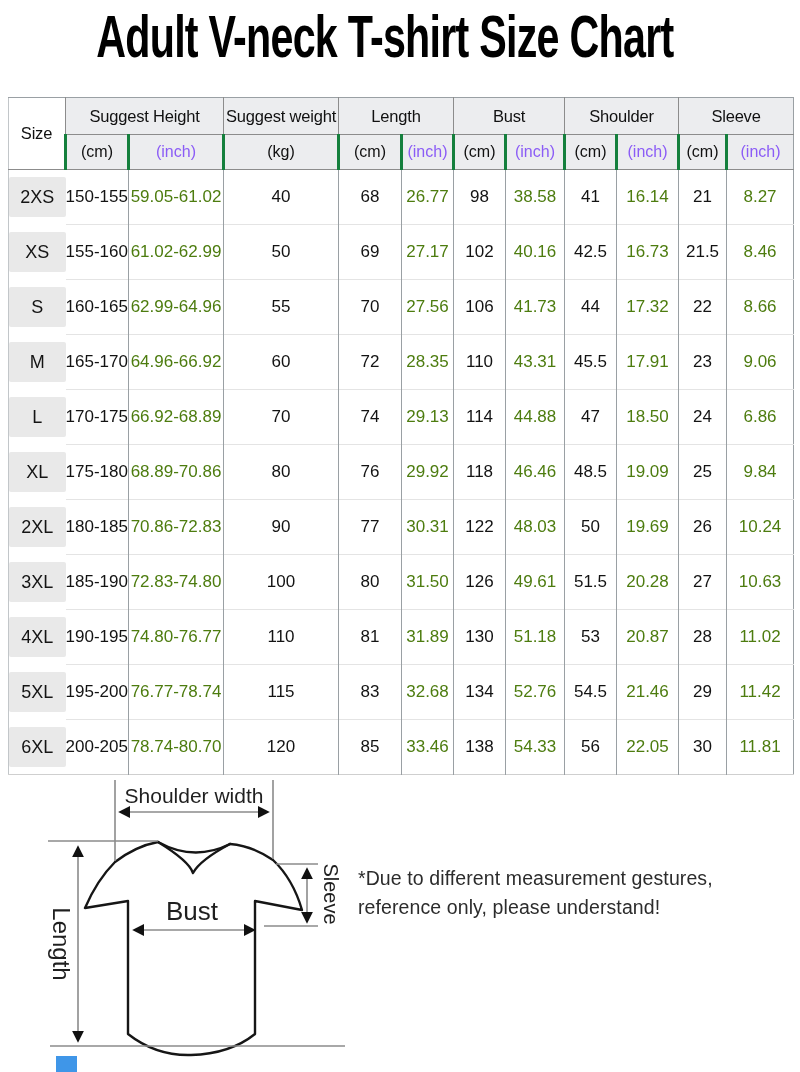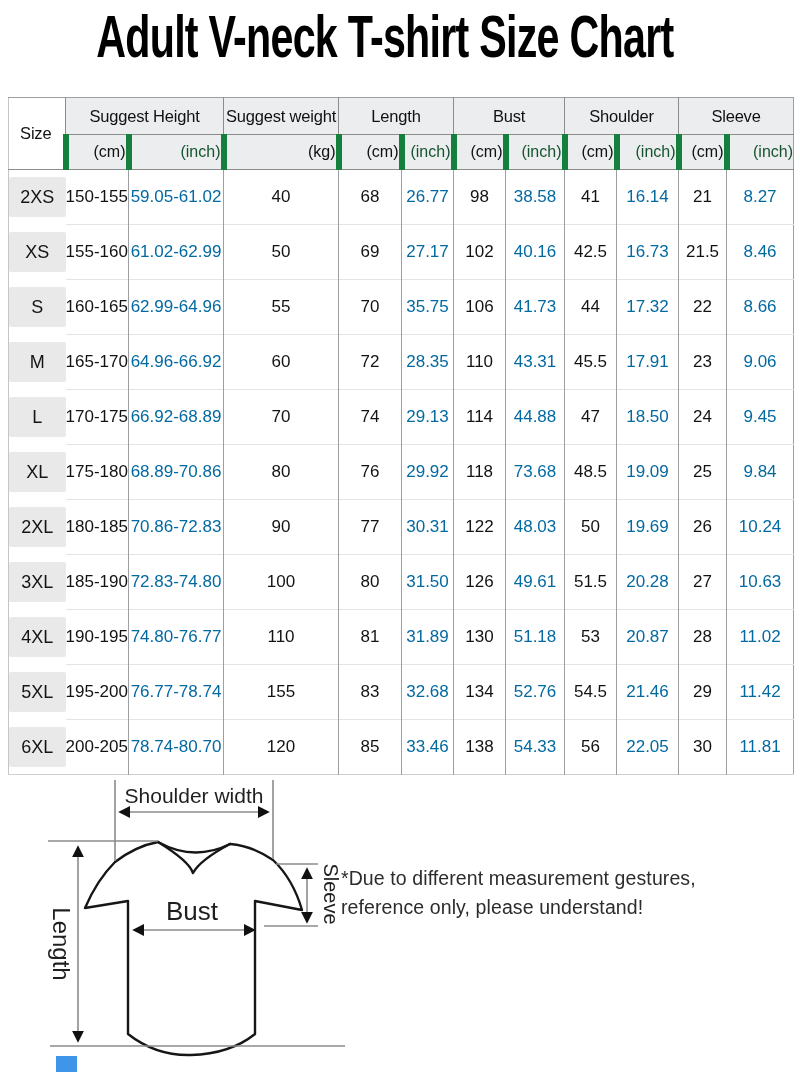--- a/index.html
+++ b/index.html
@@ -19,38 +19,38 @@
     position:absolute;top:97px;left:8px;width:785px;
     border-collapse:collapse;table-layout:fixed;
     border-top:1px solid #9aa0a4;border-right:1px solid #9aa0a4;
     border-left:1px solid #c2c6c9;border-bottom:1px solid #cfcfcf;
   }
   th{font-weight:normal;background:#ecedef;color:#111;padding:0;}
   tr.h1 th{height:36px;font-size:16.5px;letter-spacing:-0.2px;}
   tr.h2 th{height:34px;font-size:16px;}
   th.th-size{background:#ffffff;font-size:17px;}
   tr.h1 th + th{border-left:1px solid #8c8c8c;}
-  tr.h2 th{border-left:6px solid #15803d;text-align:right;}
+  tr.h2 th{border-left:3px solid #15803d;}
   tr.h1 th{border-bottom:1px solid #8c8c8c;}
   thead th{border-bottom:1px solid #8c8c8c;}
   td{height:54px;text-align:center;vertical-align:middle;font-size:17px;padding:0;}
   tbody td{border-left:1px solid #9aa0a4;}
   tbody td:nth-child(1),tbody td:nth-child(2){border-left:0;margin-left:16px;}
   tbody tr + tr td:not(.size-cell){border-top:1px solid #e4e4e4;}
-  td.red{color:#0369a1;}
-  th.red{color:#14532d;}
+  td.red{color:#4d7c0f;}
+  th.red{color:#8b5cf6;}
   td.size-cell{background:#fff;}
   .size-chip{
     margin:7px 0;height:40px;line-height:40px;background:#e9e9e9;
     font-size:18px;color:#141414;border-radius:2px;
   }
   
   .diagram-svg{position:absolute;left:40px;top:776px;}
   .note{
-    position:absolute;left:341px;top:864px;width:436px;
+    position:absolute;left:358px;top:864px;width:436px;
     font-size:19.5px;line-height:29px;color:#2c2c2c;font-weight:500;
     letter-spacing:0.1px;
   }
   .blue-mark{position:absolute;left:56px;top:1056px;width:21px;height:16px;background:#3f96e8;}
 </style>
 </head>
 <body>
 
 <div class="title-wrap">
   <span class="title">Adult V-neck T-shirt Size Chart</span>
@@ -129,21 +129,21 @@
         <td class="red">8.46</td>
       </tr>
       <tr>
         <td class="size-cell">
           <div class="size-chip">S</div>
         </td>
         <td>160-165</td>
         <td class="red">62.99-64.96</td>
         <td>55</td>
         <td>70</td>
-        <td class="red">35.75</td>
+        <td class="red">27.56</td>
         <td>106</td>
         <td class="red">41.73</td>
         <td>44</td>
         <td class="red">17.32</td>
         <td>22</td>
         <td class="red">8.66</td>
       </tr>
       <tr>
         <td class="size-cell">
           <div class="size-chip">M</div>
@@ -167,33 +167,33 @@
         <td>170-175</td>
         <td class="red">66.92-68.89</td>
         <td>70</td>
         <td>74</td>
         <td class="red">29.13</td>
         <td>114</td>
         <td class="red">44.88</td>
         <td>47</td>
         <td class="red">18.50</td>
         <td>24</td>
-        <td class="red">9.45</td>
+        <td class="red">6.86</td>
       </tr>
       <tr>
         <td class="size-cell">
           <div class="size-chip">XL</div>
         </td>
         <td>175-180</td>
         <td class="red">68.89-70.86</td>
         <td>80</td>
         <td>76</td>
         <td class="red">29.92</td>
         <td>118</td>
-        <td class="red">73.68</td>
+        <td class="red">46.46</td>
         <td>48.5</td>
         <td class="red">19.09</td>
         <td>25</td>
         <td class="red">9.84</td>
       </tr>
       <tr>
         <td class="size-cell">
           <div class="size-chip">2XL</div>
         </td>
         <td>180-185</td>
@@ -239,21 +239,21 @@
         <td class="red">20.87</td>
         <td>28</td>
         <td class="red">11.02</td>
       </tr>
       <tr>
         <td class="size-cell">
           <div class="size-chip">5XL</div>
         </td>
         <td>195-200</td>
         <td class="red">76.77-78.74</td>
-        <td>155</td>
+        <td>115</td>
         <td>83</td>
         <td class="red">32.68</td>
         <td>134</td>
         <td class="red">52.76</td>
         <td>54.5</td>
         <td class="red">21.46</td>
         <td>29</td>
         <td class="red">11.42</td>
       </tr>
       <tr>

